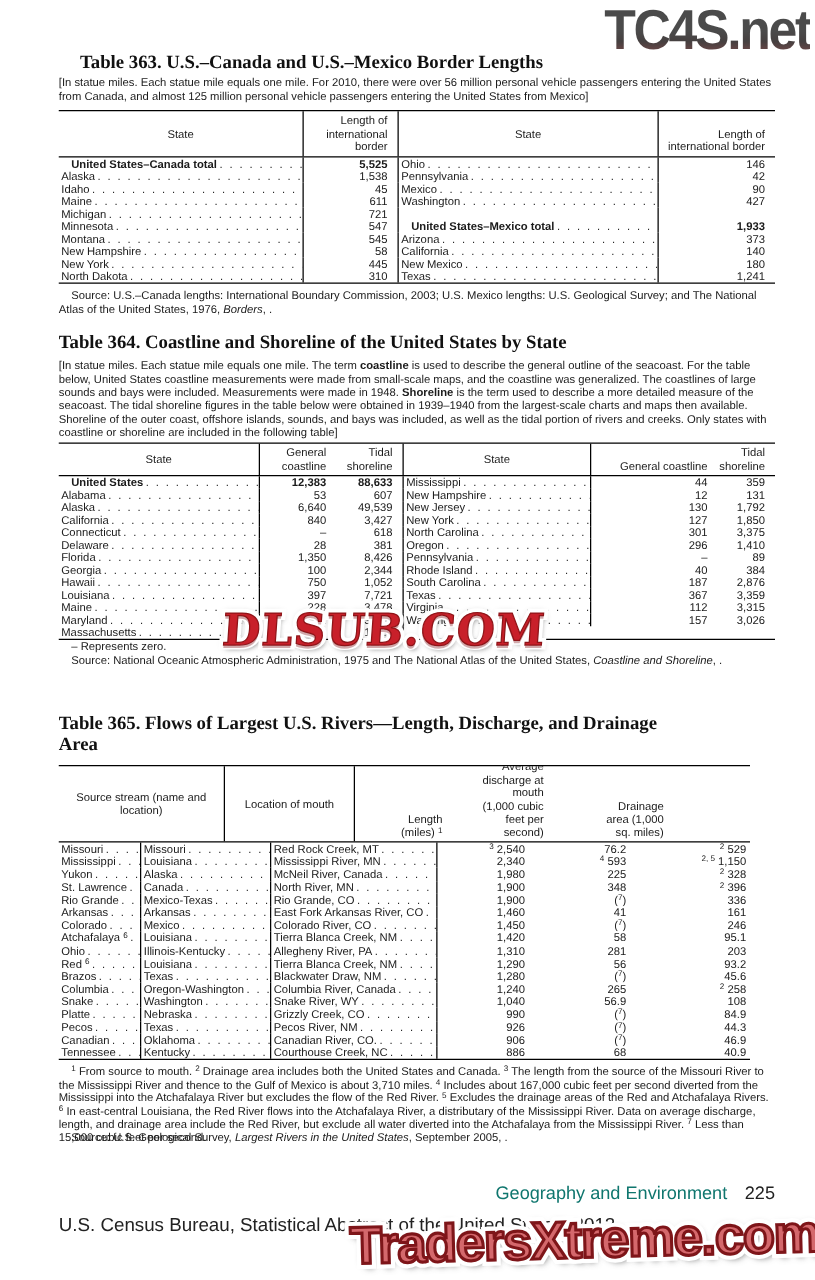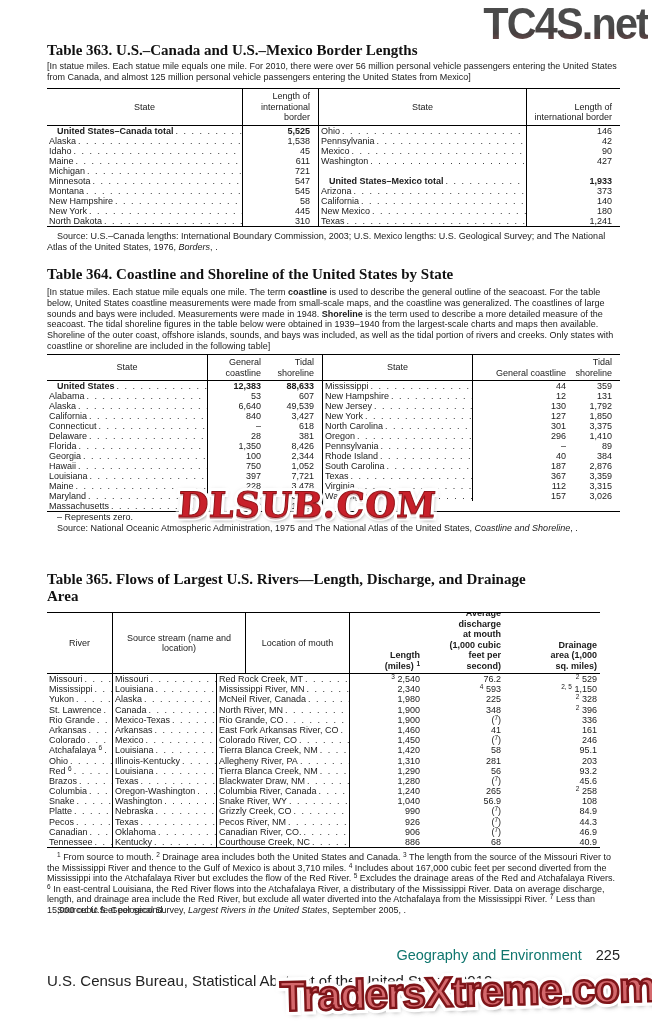--- a/index.html
+++ b/index.html
@@ -44,21 +44,21 @@
   .t364 .tb{width:52px;padding-right:8px;}
   
   .t365{width:553px;}
   .t365 .cr{width:66px;border-right:1px solid #000;}
   .t365 .cm{width:104px;border-right:1px solid #000;}
   .t365 .cs{width:133px;border-right:1px solid #000;}
   .t365 .clen{width:78px;padding-right:8px;}
   .t365 .cdis{width:77px;padding-right:4px;}
   .t365 .cdr{width:95px;padding-right:3px;}
   .t365 .hc{height:60px;}
-  .t365 .hspan{display:inline-block;font-weight:bold;}
+  .t365 .hspan{display:inline-block;}
   .t365 .w46{max-width:46px;}
   .t365 .w52{max-width:52px;}
   .t365 .w50{max-width:50px;}
   .t365 .trow{height:10.2px;line-height:10.2px;}
   .fnote{font-size:9px;line-height:10.6px;width:573px;text-indent:10px;}
   
   .pg-sec{font-size:14.5px;color:#0f766e;}
   .pg-num{font-size:14.5px;color:#222;margin-left:14px;}
   .credit{font-size:15px;color:#222;}
   
@@ -80,21 +80,21 @@
   .wm-bot .back{-webkit-text-stroke:9px #ffffff;color:#fff;
       text-shadow:0 0 6px rgba(110,110,110,.85),3px 4px 5px rgba(80,80,80,.7);}
   .wm-bot .front{color:#d4686c;-webkit-text-stroke:2.5px #7e1519;
       text-shadow:0 1px 0 rgba(126,21,25,.4);}
 </style>
 </head>
 <body>
 
 <div class="page">
 
-  <div class="abs ttl" style="left:47px;top:42px;">Table 363. U.S.–Canada and U.S.–Mexico Border Lengths</div>
+  <div class="abs ttl" style="left:64px;top:42px;">Table 363. U.S.–Canada and U.S.–Mexico Border Lengths</div>
   <div class="abs note" style="left:47px;top:61px;">[In statue miles. Each statue mile equals one mile. For 2010, there were over 56 million personal vehicle passengers entering the United States from Canada, and almost 125 million personal vehicle passengers entering the United States from Mexico]</div>
 
   <div class="abs tbl t363" style="left:47px;top:88px;width:573px;">
     <div class="hdr">
       <div class="cell hc ctr la">State</div>
       <div class="cell hc rgt va">Length of international border</div>
       <div class="cell hc ctr lb">State</div>
       <div class="cell hc rgt vb">Length of international border</div>
     </div>
     <div class="bdy">
@@ -464,21 +464,20 @@
         </div>
     </div>
   </div>
   <div class="abs dashnote" style="left:47px;top:512px;">– Represents zero.</div>
   <div class="abs src rich" style="left:47px;top:523px;">Source: National Oceanic Atmospheric Administration, 1975 and The National Atlas of the United States, <i>Coastline and Shoreline</i>, <http: nationalatlas.gov="" articles="" mapping="" a_general.html="">.</http:></div>
 
   <div class="abs ttl" style="left:47px;top:571px;width:500px;">Table 365. Flows of Largest U.S. Rivers—Length, Discharge, and Drainage Area</div>
 
   <div class="abs tbl t365" style="left:47px;top:612px;">
     <div class="hdr">
-      <div class="cell hc ctr cr">River</div>
       <div class="cell hc ctr cs">Source stream (name and location)</div>
       <div class="cell hc ctr cm">Location of mouth</div>
       <div class="cell hc rgt clen">
           <span class="hspan w46 rich">Length (miles) <sup>1</sup></span>
         </div>
       <div class="cell hc rgt cdis">
           <span class="hspan w52 rich">Average discharge at mouth (1,000 cubic feet per second)</span>
         </div>
       <div class="cell hc rgt cdr">
           <span class="hspan w50 rich">Drainage area (1,000 sq. miles)</span>

